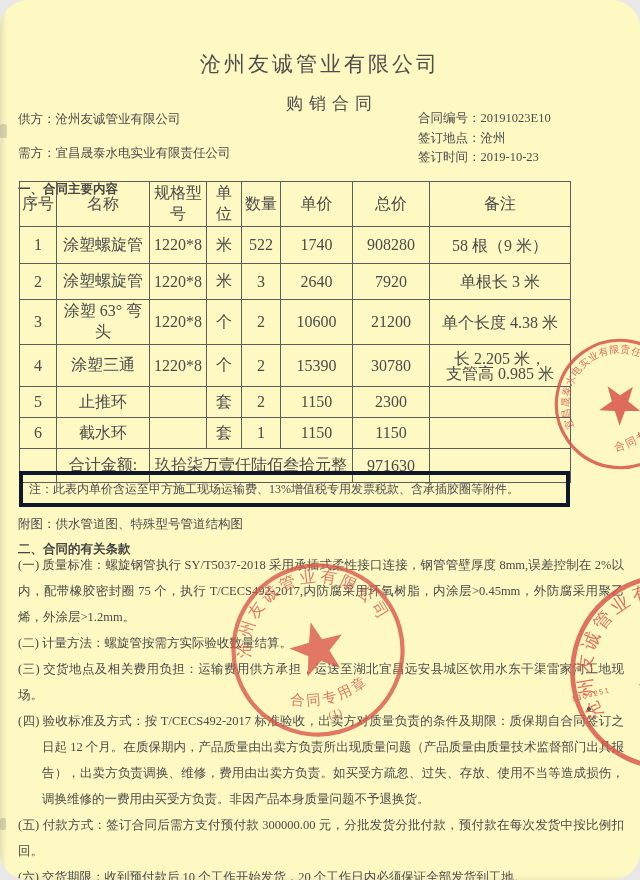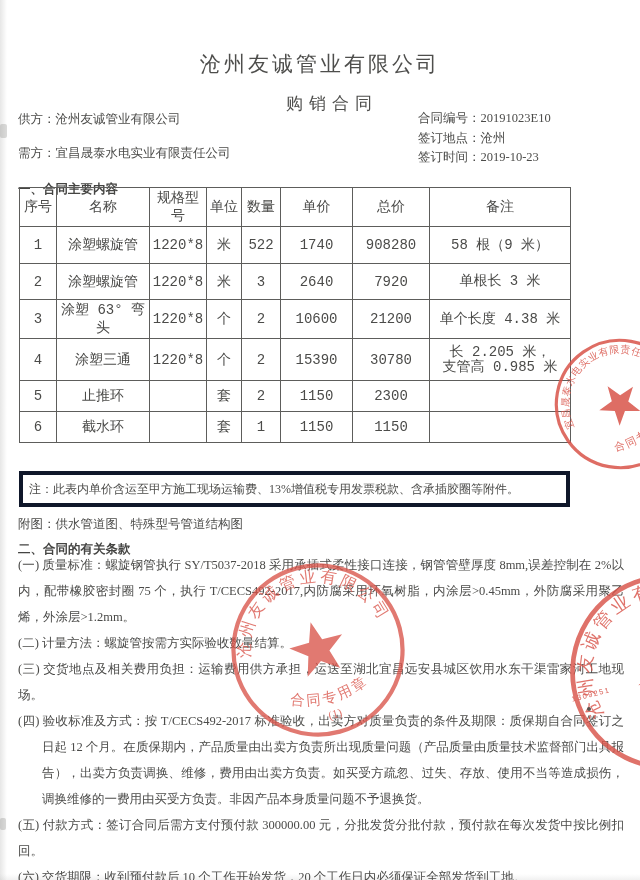--- a/index.html
+++ b/index.html
@@ -1,24 +1,25 @@
 <!DOCTYPE html>
 <html><head>
 <meta charset="utf-8">
 <style>
   * { margin:0; padding:0; box-sizing:border-box; }
   html,body { background:#e8e8e6; }
   .page {
     position:relative;
     width:640px; height:880px;
     margin:0 auto;
-    background:#ffffff;
+    background:#fef9c3;
     overflow:hidden;
     font-family:"Liberation Serif","DejaVu Serif",serif;
     color:#4b4b49;
+    border-radius:28px;
   }
   .page::before{
     content:"";
     position:absolute; inset:0;
     background:
       linear-gradient(90deg, rgba(120,120,118,.18) 0, rgba(120,120,118,0) 7px),
       linear-gradient(0deg, rgba(120,120,118,.10) 0, rgba(120,120,118,0) 6px);
     pointer-events:none;
   }
   .company-title{
@@ -33,23 +34,23 @@
   }
   .line{ position:absolute; font-size:12.5px; white-space:nowrap; }
   .supplier-line{ top:111px; left:18px; }
   .buyer-line{ top:145px; left:18px; }
   .sec-title{ font-weight:600; color:#454543; }
   .sec1-title{ top:181px; left:18px; }
   .meta{ position:absolute; top:109px; left:418px; font-size:12.5px; line-height:19.5px; }
   .meta div{ white-space:nowrap; }
 
   table.items{
-    position:absolute; top:187px; left:19px;
+    position:absolute; top:181px; left:19px;
     border-collapse:collapse; table-layout:fixed;
-    width:551px; font-size:14px; color:#4b4b49;font-family:Liberation Mono, monospace;
+    width:551px; font-size:16px; color:#4b4b49;
   }
   table.items td, table.items th{
     border:1px solid #5d5d5b;
     text-align:center; vertical-align:middle;
     font-weight:normal; padding:1px 2px;
     overflow:hidden;
   }
   tr.h-hdr{ height:35px; } tr.h-r0{ height:37px; } tr.h-r1{ height:36px; }
   tr.h-r2{ height:38px; } tr.h-r3{ height:42px; } tr.h-r4{ height:31px; }
   tr.h-r5{ height:31px; } tr.h-tot{ height:34px; }
@@ -182,20 +183,27 @@
     <tr class="h-r5">
       <td>6</td>
       <td>截水环</td>
       <td></td>
       <td>套</td>
       <td>1</td>
       <td>1150</td>
       <td>1150</td>
       <td class="remark"></td>
     </tr>
+    <tr class="h-tot">
+      <td></td>
+      <td>合计金额:</td>
+      <td colspan="4">玖拾柒万壹仟陆佰叁拾元整</td>
+      <td>971630</td>
+      <td></td>
+    </tr>
   </tbody>
     </table>
 
   <div class="note-box">注：此表内单价含运至甲方施工现场运输费、13%增值税专用发票税款、含承插胶圈等附件。</div>
 
   <div class="line attachment-line">附图：供水管道图、特殊型号管道结构图</div>
   <div class="line sec-title sec2-title">二、合同的有关条款</div>
 
   <div class="clauses">
     <p>(一) 质量标准：螺旋钢管执行 SY/T5037-2018 采用承插式柔性接口连接，钢管管壁厚度 8mm,误差控制在 2%以内，配带橡胶密封圈 75 个，执行 T/CECS492-2017,内防腐采用环氧树脂，内涂层&gt;0.45mm，外防腐采用聚乙烯，外涂层&gt;1.2mm。</p>

